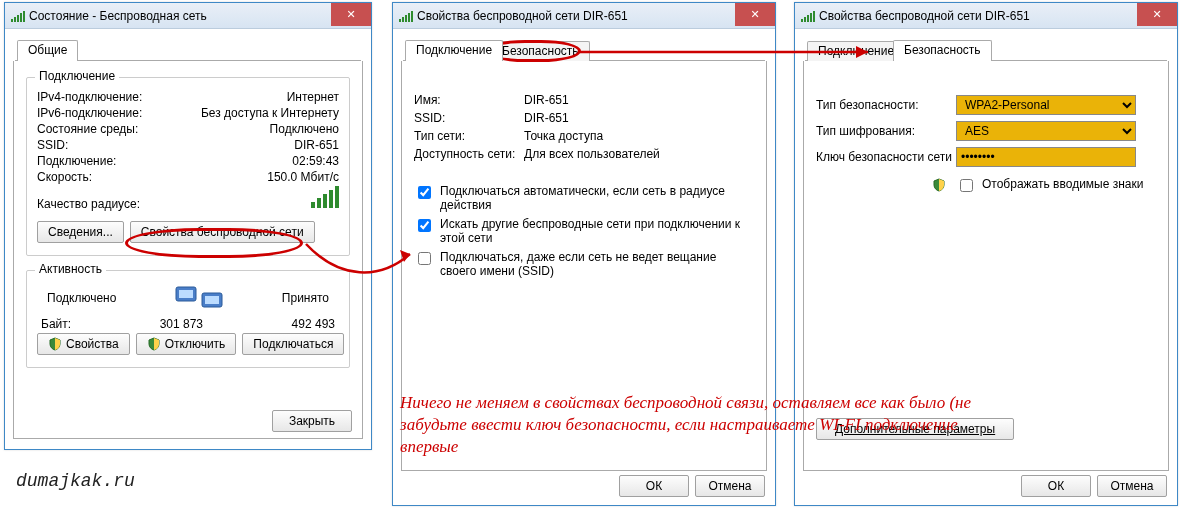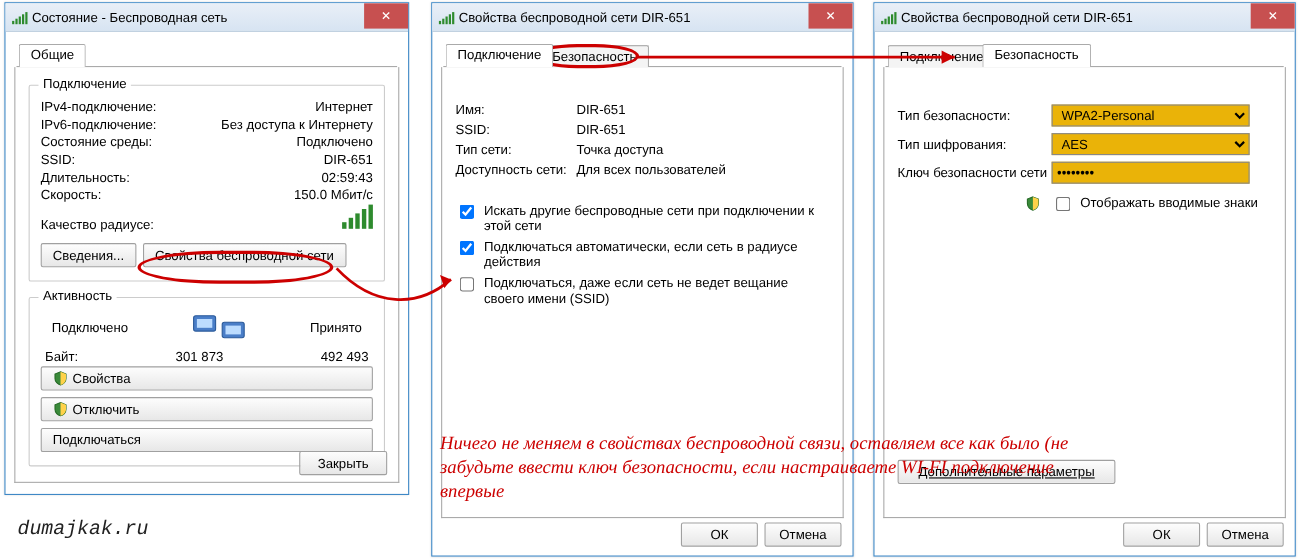--- a/index.html
+++ b/index.html
@@ -90,21 +90,21 @@
           </div>
         <div class="row">
             <span class="lbl">Состояние среды:</span>
             <span class="val">Подключено</span>
           </div>
         <div class="row">
             <span class="lbl">SSID:</span>
             <span class="val">DIR-651</span>
           </div>
         <div class="row">
-            <span class="lbl">Длительность:</span>
+            <span class="lbl">Подключение:</span>
             <span class="val">02:59:43</span>
           </div>
         <div class="row">
             <span class="lbl">Скорость:</span>
             <span class="val">150.0 Мбит/c</span>
           </div>
         <div class="row" style="align-items:flex-end;">
             <span class="lbl">Качество радиусе:</span>
             <span class="val"><span class="signal-big">
                 <span></span>
@@ -132,21 +132,21 @@
               <rect x="31" y="13" width="14" height="8" fill="#bcdcff"></rect>
             </svg>
           </span>
           <span>Принято</span>
         </div>
         <div class="row" style="padding:0 4px;">
           <span>Байт:</span>
           <span style="flex:1; text-align:center;">301 873</span>
           <span>492 493</span>
         </div>
-        <div style="display:flex; gap:6px;flex-direction:column;">
+        <div style="display:flex; gap:6px;">
           <button class="btn">
             <span class="shield-icon">
               <svg viewBox="0 0 14 14">
                   <path d="M7 1 L12 3 V7 C12 10 9.5 12.5 7 13 C4.5 12.5 2 10 2 7 V3 Z" fill="#3a8a3a" stroke="#276b27"></path>
                   <path d="M7 1 L7 13 C9.5 12.5 12 10 12 7 V3 Z" fill="#ffd24a"></path>
                 </svg>
             </span>
             <span>Свойства</span>
           </button>
           <button class="btn">
@@ -200,25 +200,25 @@
           <span class="k">Тип сети:</span>
           <span class="v">Точка доступа</span>
         </div>
       <div class="kv">
           <span class="k">Доступность сети:</span>
           <span class="v">Для всех пользователей</span>
         </div>
       <div style="height:14px;"></div>
       <div class="chk">
           <input type="checkbox" checked="" style="">
-          <label>Искать другие беспроводные сети при подключении к этой сети</label>
+          <label>Подключаться автоматически, если сеть в радиусе действия</label>
         </div>
       <div class="chk">
           <input type="checkbox" checked="" style="">
-          <label>Подключаться автоматически, если сеть в радиусе действия</label>
+          <label>Искать другие беспроводные сети при подключении к этой сети</label>
         </div>
       <div class="chk">
           <input type="checkbox" style="">
           <label>Подключаться, даже если сеть не ведет вещание своего имени (SSID)</label>
         </div>
     </div>
     <div class="footer-btns">
       <button class="btn">ОК</button>
       <button class="btn">Отмена</button>
     </div>

